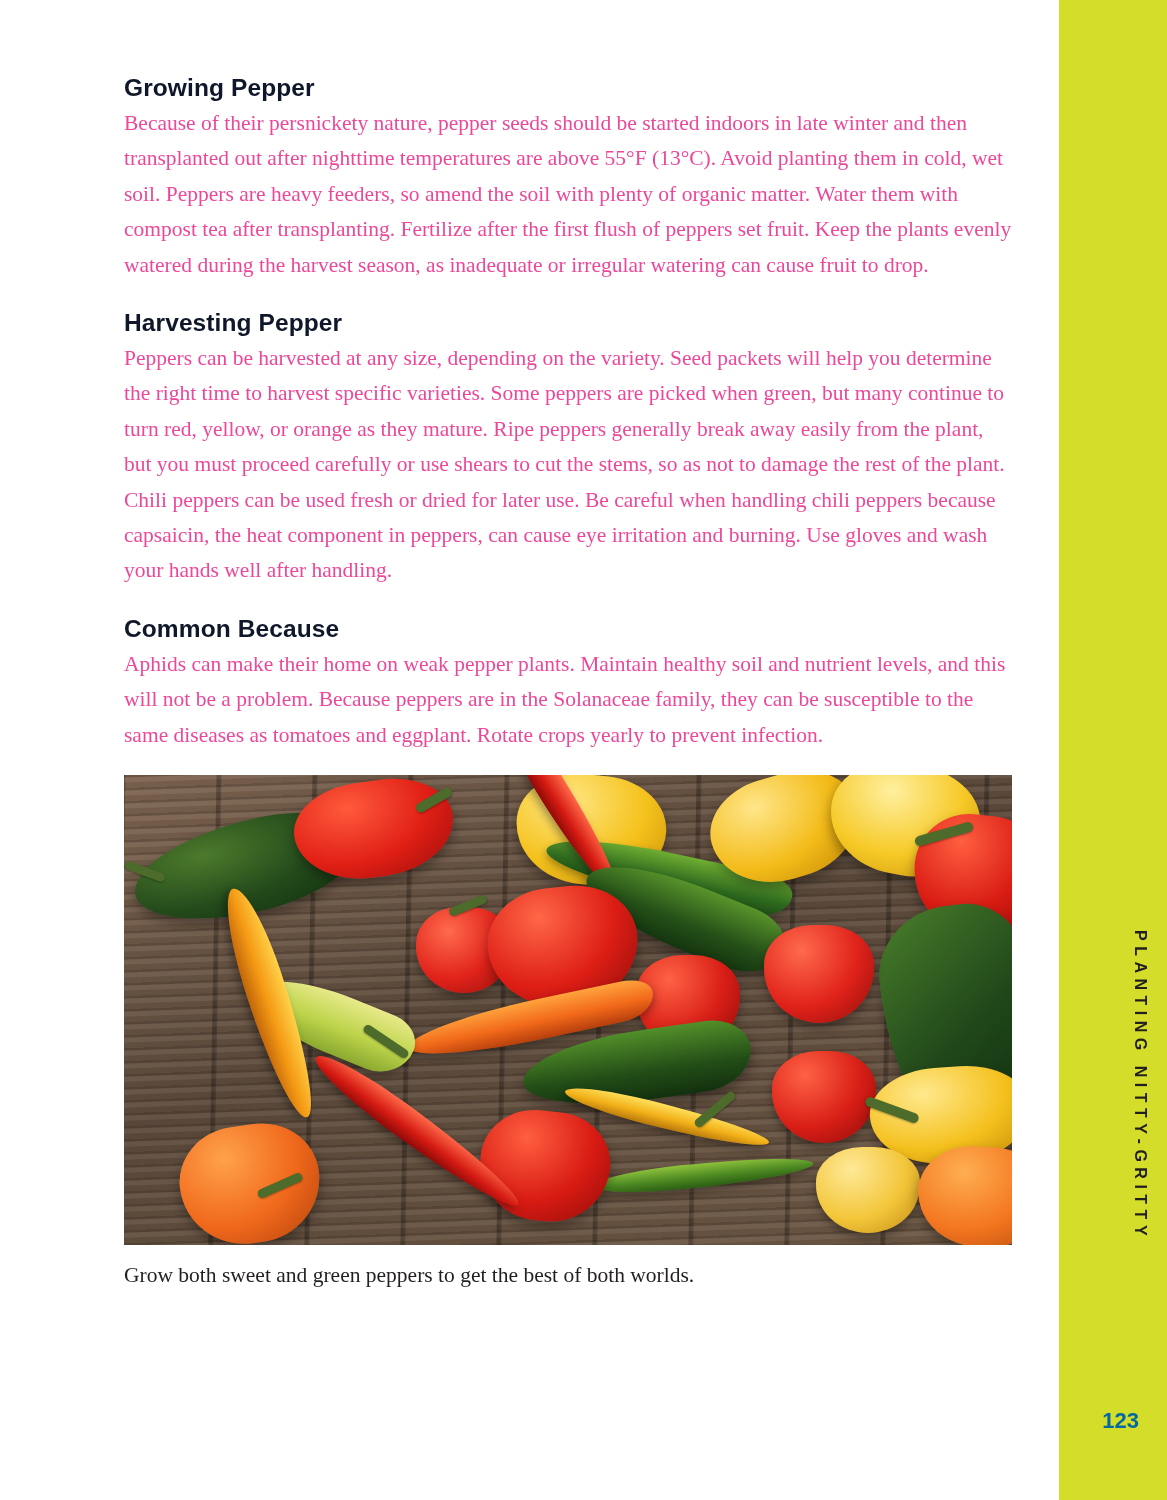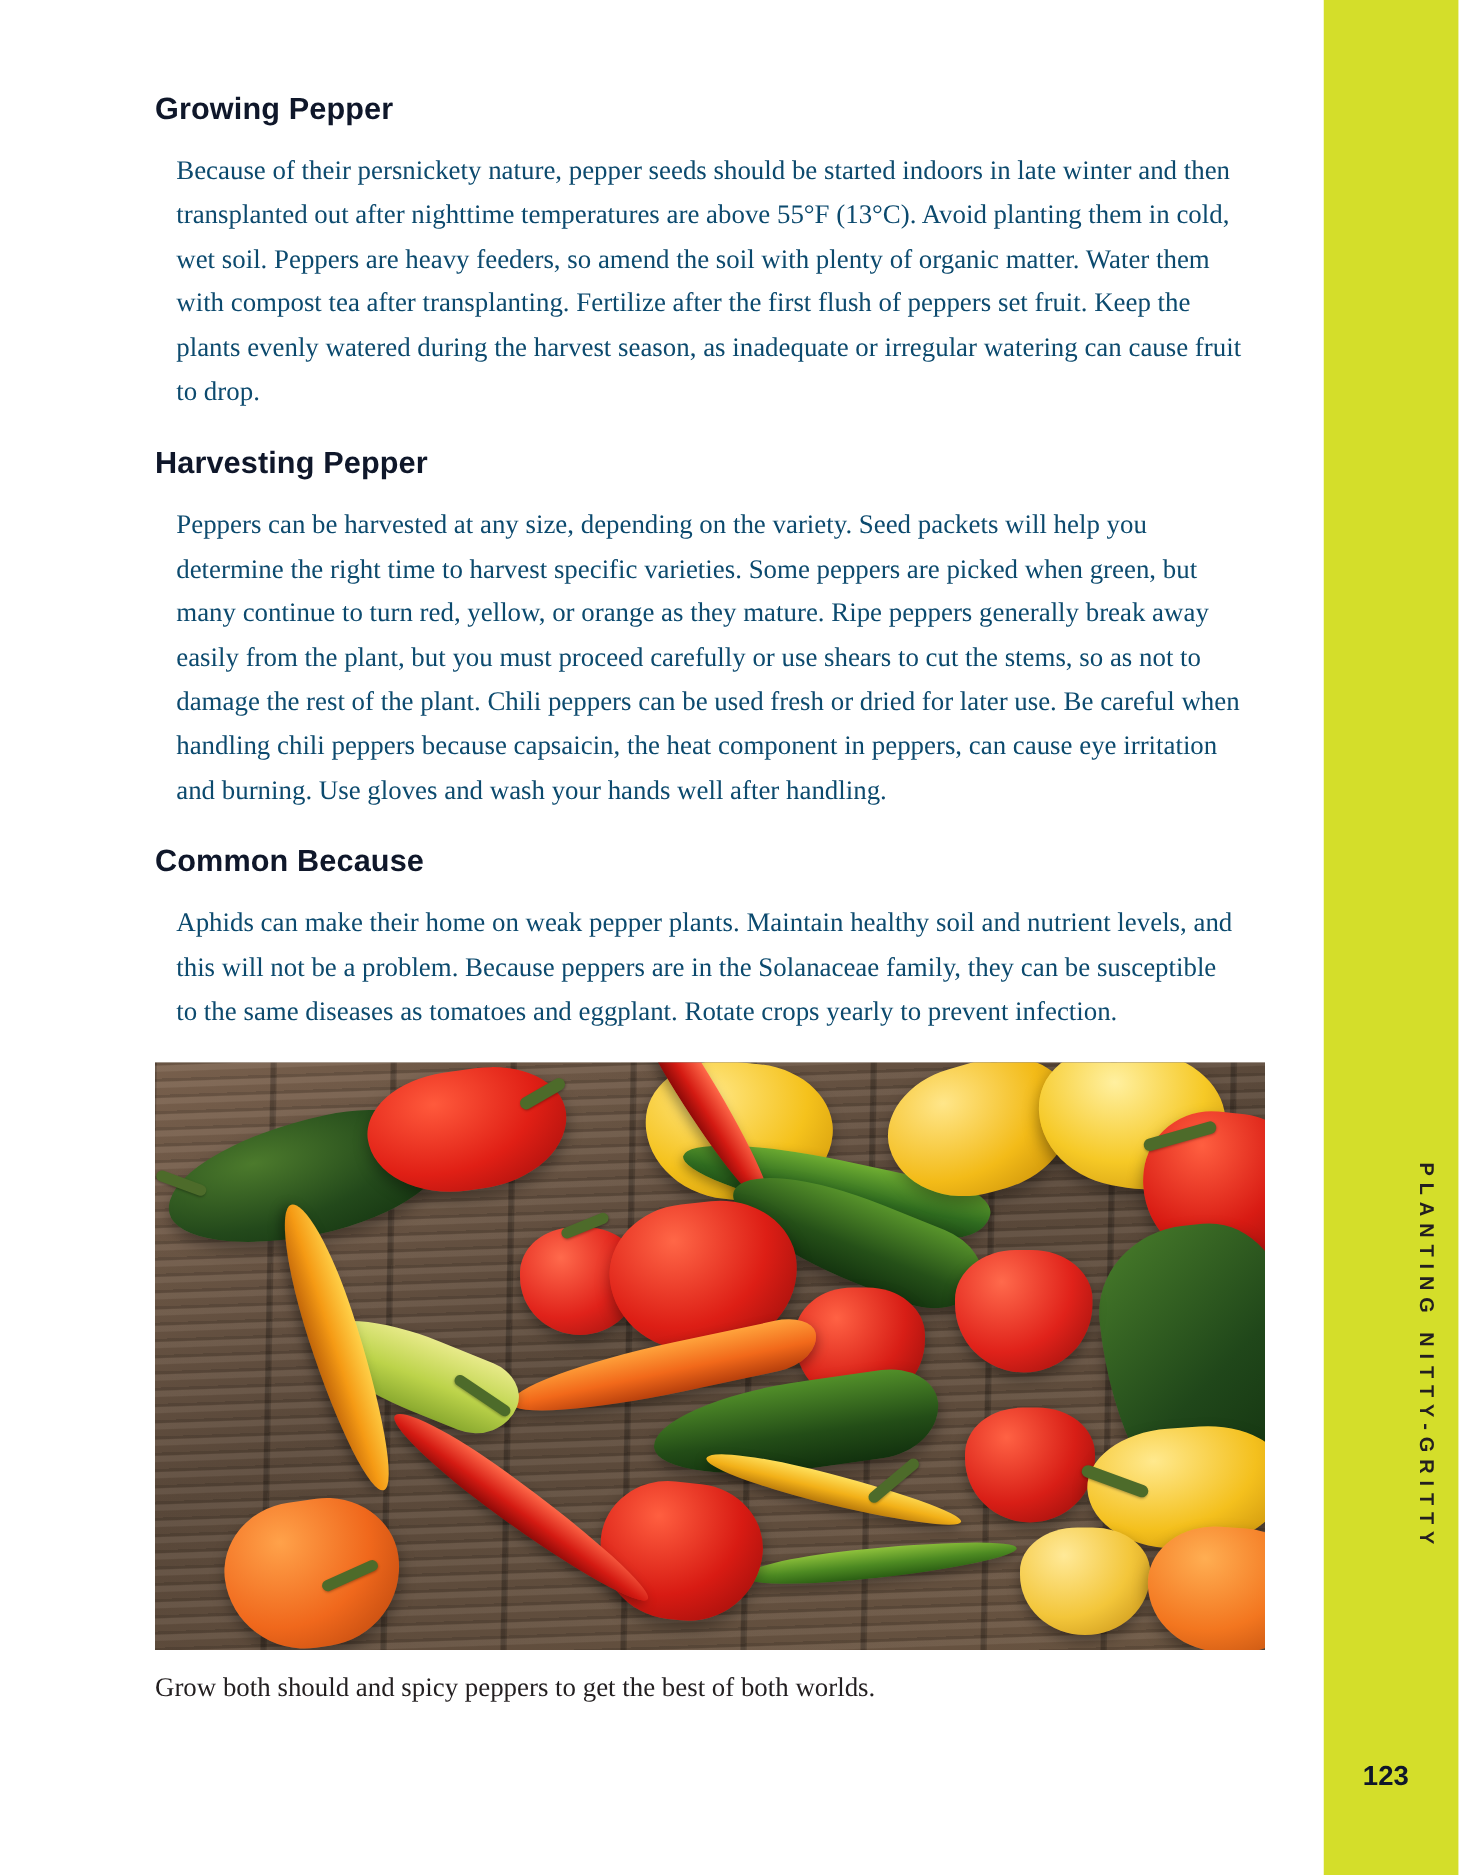--- a/index.html
+++ b/index.html
@@ -39,26 +39,26 @@
     text-orientation: mixed;
     font-family: "Liberation Sans", sans-serif;
     font-weight: bold;
     font-size: 16px;
     letter-spacing: 5.5px;
     color: #231f20;
     white-space: nowrap;
   }
   .page-number {
     position: absolute;
-    right: 40px;
+    right: 28px;
     bottom: 66px;
     font-family: "Liberation Sans", sans-serif;
     font-weight: bold;
     font-size: 22px;
-    color: #0f172a;
+    color: #0369a1;
   }
 
   
   .content {
     position: absolute;
     left: 124px;
     top: 74px;
     width: 888px;
   }
   h2.section-head {
@@ -66,22 +66,22 @@
     font-weight: bold;
     font-size: 24.5px;
     color: #0f172a;
     margin: 0 0 4px 0;
     letter-spacing: 0.1px;
   }
   p.body-text {
     font-family: "Liberation Serif", serif;
     font-size: 21.5px;
     line-height: 35.4px;
-    color: #0c4a6e;
-    margin: 17px;
+    color: #ec4899;
+    margin: 0;
     text-align: left;
   }
   .block {
     margin-bottom: 26px;
   }
   .block.tight { margin-bottom: 22px; }
 
   
   figure.photo-figure {
     margin: 0;
@@ -266,17 +266,17 @@
                     border-radius:46% 46% 52% 52% / 42% 42% 58% 58%;"></div>
 
         <div class="bell" style="left:794px; top:372px; width:130px; height:100px; transform:rotate(4deg);
                     background:radial-gradient(ellipse at 34% 26%, #ffae52 0%, #f3761f 55%, #b5480c 100%);"></div>
 
         <div class="stem" style="left:236px; top:262px; width:52px; height:9px; transform:rotate(34deg);"></div>
         <div class="stem" style="left:132px; top:406px; width:48px; height:9px; transform:rotate(-24deg);"></div>
         <div class="stem" style="left:566px; top:330px; width:50px; height:9px; transform:rotate(-40deg);"></div>
         <div class="stem" style="left:740px; top:330px; width:56px; height:10px; transform:rotate(20deg);"></div>
       </div>
-      <figcaption>Grow both should and spicy peppers to get the best of both worlds.</figcaption>
+      <figcaption>Grow both sweet and green peppers to get the best of both worlds.</figcaption>
     </figure>
 
   </div>
 </div>
 
 </body></html>

